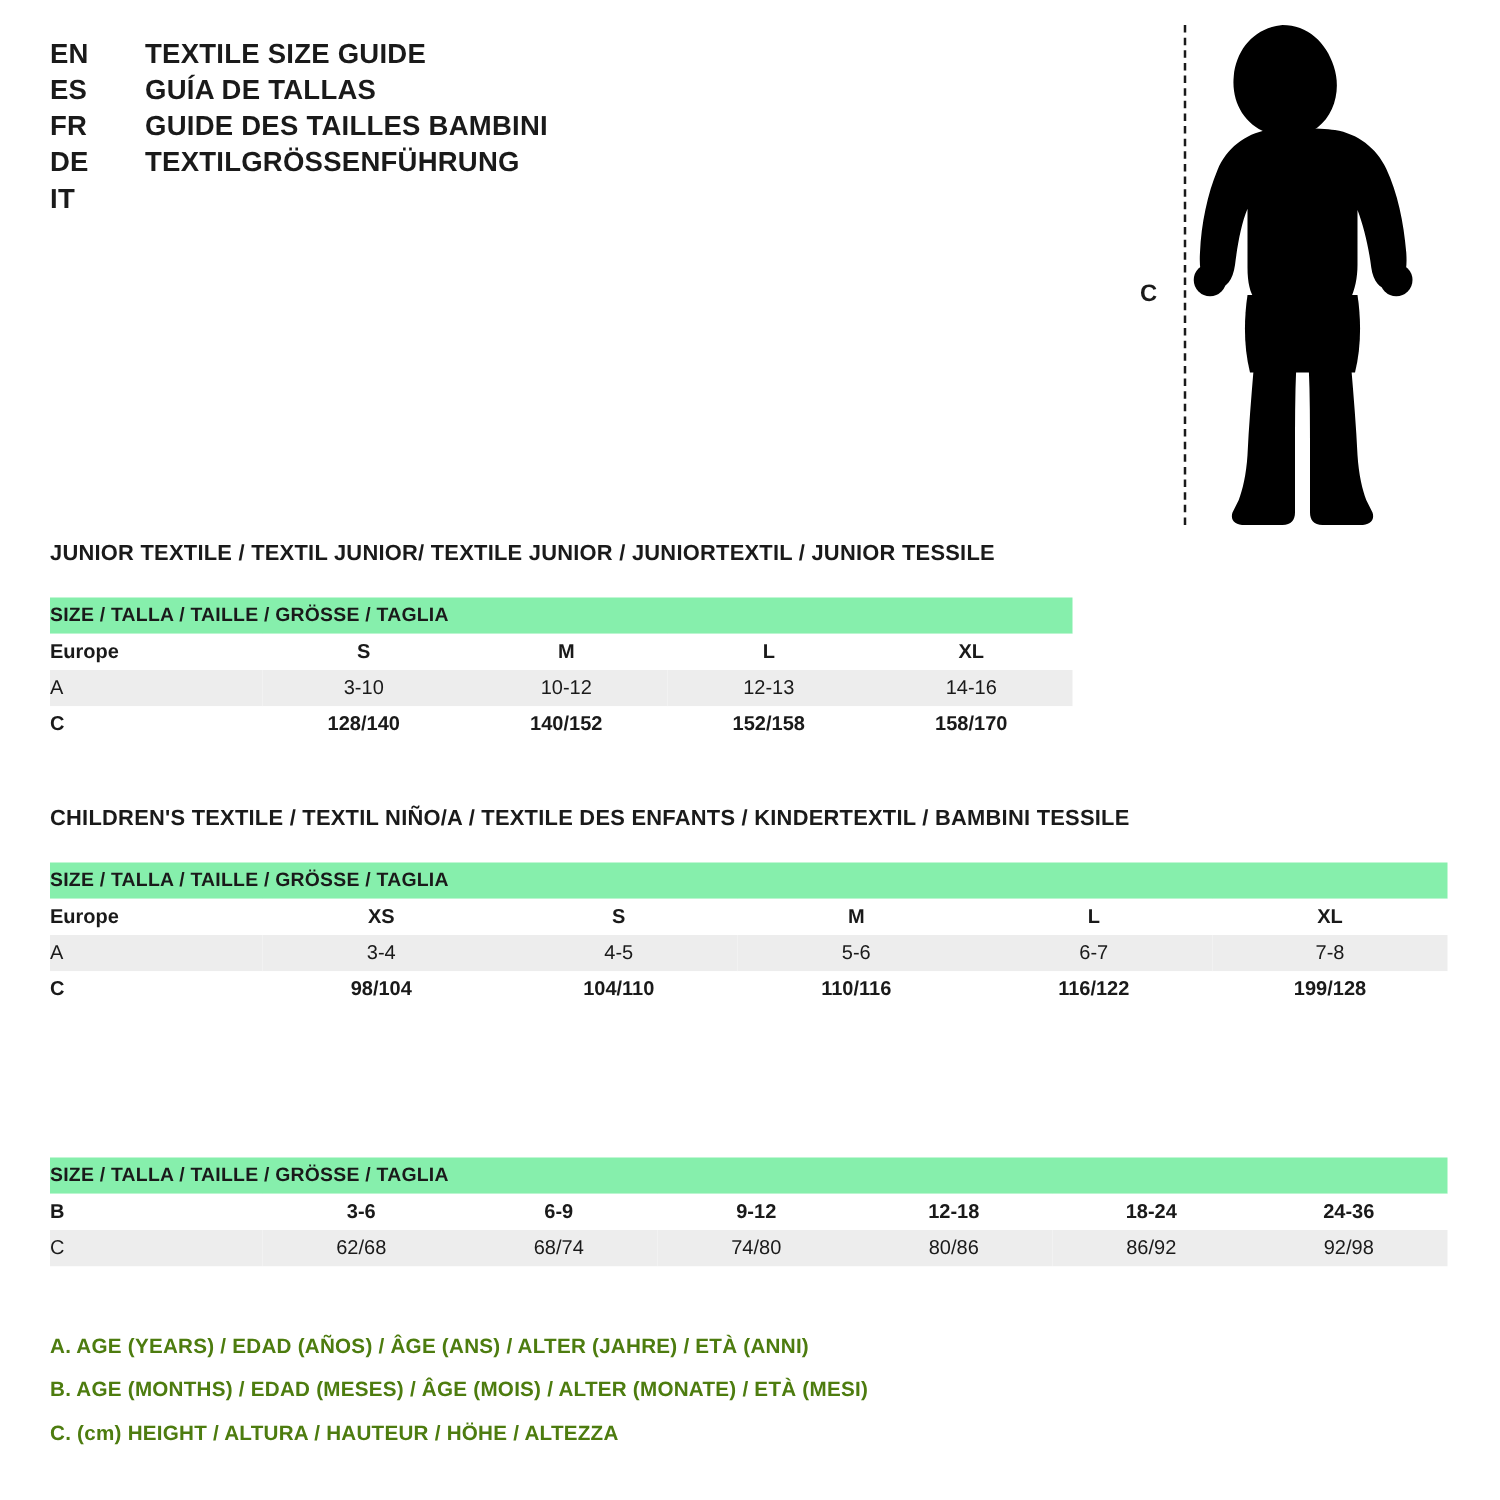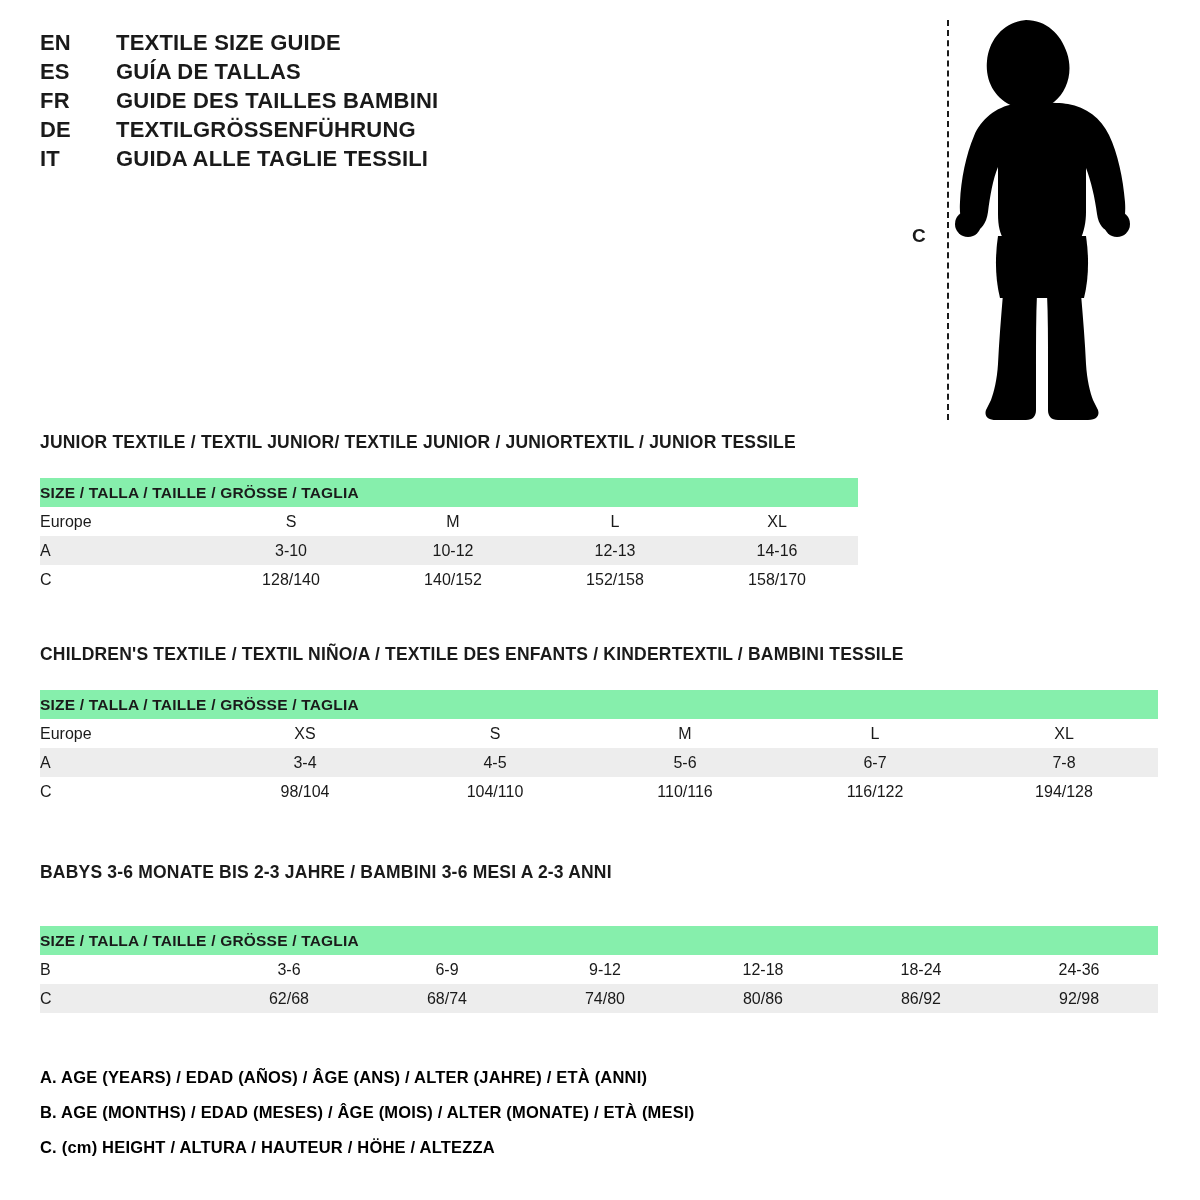--- a/index.html
+++ b/index.html
@@ -109,21 +109,21 @@
     vertical-align: middle;
   }
   .hdr-band td {
     background: #86efac;
     font-weight: bold;
     font-size: 15.5px;
     letter-spacing: 0.2px;
     padding-left: 8px;
     height: 27px;
   }
-  .row-light td { background: #ffffff; }
+  .row-light td { background: #ffffff; font-weight: bold; }
   .row-shade td { background: #ededed; }
   .rowlabel {
     padding-left: 8px;
     text-align: left;
     font-size: 16px;
   }
   .cellval {
     text-align: center;
     font-size: 16px;
   }
@@ -132,21 +132,21 @@
   .footnotes {
     position: absolute;
     left: 40px;
     top: 1068px;
     width: 1000px;
   }
   .footnote {
     font-size: 16.5px;
     font-weight: bold;
     letter-spacing: 0.2px;
-    color: #000000;
+    color: #4d7c0f;
     margin-bottom: 16px;
     white-space: nowrap;
   }
 </style>
 </head>
 <body>
 
 <div class="page">
 
   <div class="lang-block">
@@ -161,21 +161,20 @@
     <div class="lang-row">
       <span class="lang-code">FR</span>
       <span class="lang-title">GUIDE DES TAILLES BAMBINI</span>
     </div>
     <div class="lang-row">
       <span class="lang-code">DE</span>
       <span class="lang-title">TEXTILGRÖSSENFÜHRUNG</span>
     </div>
     <div class="lang-row">
       <span class="lang-code">IT</span>
-      <span class="lang-title">GUIDA ALLE TAGLIE TESSILI</span>
     </div>
   </div>
 
   <div class="figure-wrap">
     <span class="figure-label">C</span>
     <div class="figure-axis"></div>
     <svg class="silhouette" width="190" height="404" viewBox="0 0 190 404">
       <g fill="#000000">
 
         <path d="M78 2 C56 4 41 21 39 43 C37 63 47 81 65 88 C78 93 95 92 106 84 C120 73 125 53 119 35 C113 16 98 2 78 2 Z"></path>
@@ -278,27 +277,26 @@
         <td class="cellval">5-6</td>
         <td class="cellval">6-7</td>
         <td class="cellval">7-8</td>
       </tr>
       <tr class="row-light">
         <td class="rowlabel">C</td>
         <td class="cellval">98/104</td>
         <td class="cellval">104/110</td>
         <td class="cellval">110/116</td>
         <td class="cellval">116/122</td>
-        <td class="cellval">194/128</td>
+        <td class="cellval">199/128</td>
       </tr>
     </tbody>
   </table>
 
   <div class="section-heading" style="top:856px;">
-    <span class="line2">BABYS 3-6 MONATE BIS 2-3 JAHRE / BAMBINI 3-6 MESI A 2-3 ANNI</span>
   </div>
 
   <table class="size-table" style="top:926px; left:40px; width:1118px;">
     <colgroup>
       <col style="width:170px">
         <col style="width:158px">
         <col style="width:158px">
         <col style="width:158px">
         <col style="width:158px">
         <col style="width:158px">

